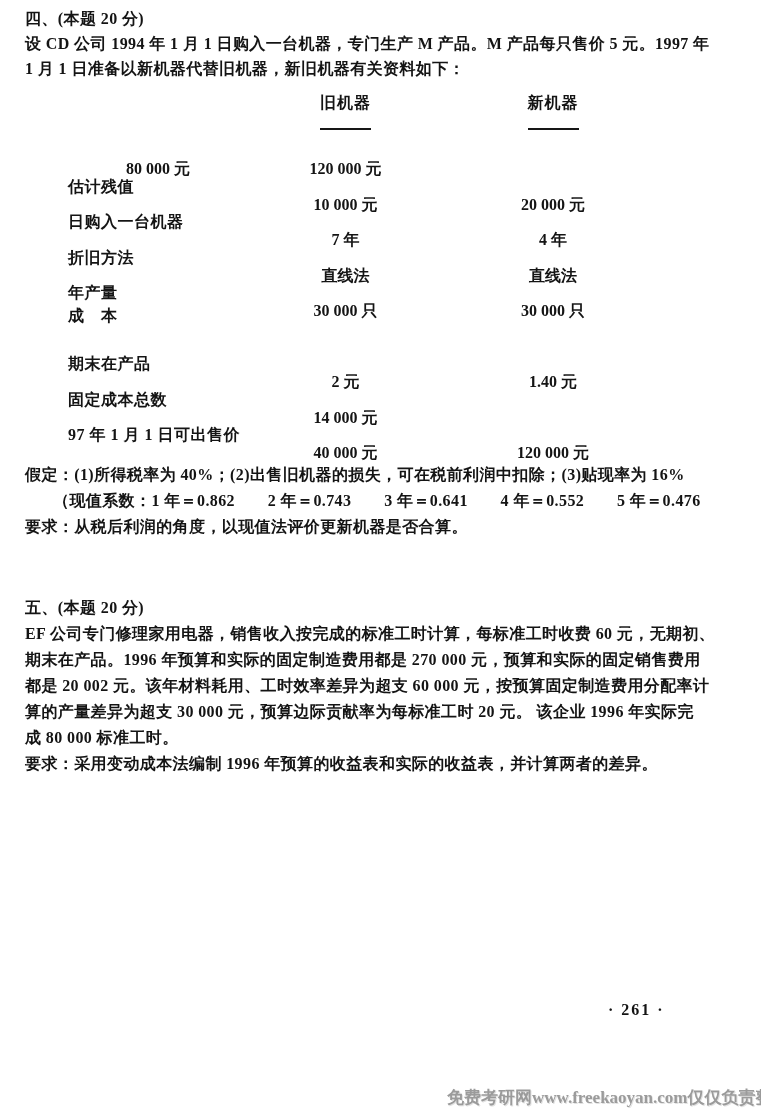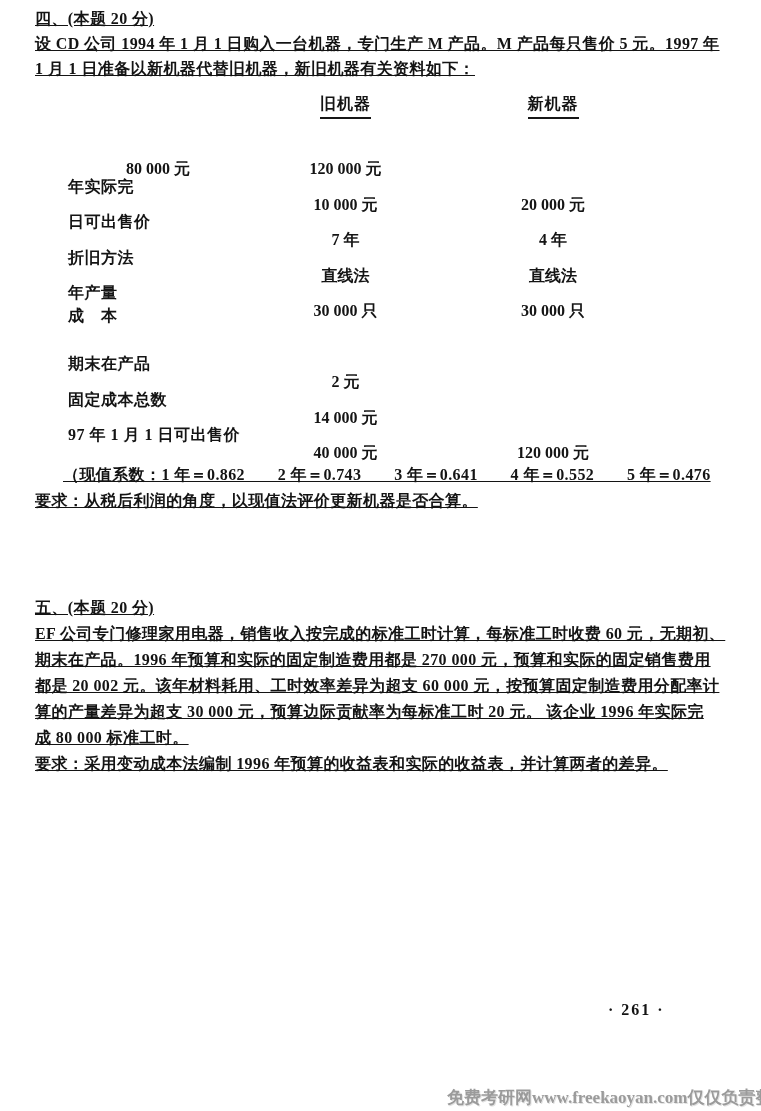--- a/index.html
+++ b/index.html
@@ -3,29 +3,29 @@
 <meta charset="utf-8">
 <style>
   html,body{margin:0;padding:0;background:#e9e9e9;}
   .page{
     position:relative;width:761px;height:1111px;background:#ffffff;
     font-family:"Liberation Serif","DejaVu Serif",serif;
     font-size:16px;line-height:25px;color:#141414;font-weight:600;
     overflow:hidden;margin:0 auto;
   }
   .line{white-space:nowrap;letter-spacing:.4px;}
-  .block{position:absolute;left:35px;text-decoration:underline;}
+  .block{position:absolute;left:25px;}
   .s4-intro{top:6px;}
   .s4-intro .line{height:25px;}
   
   .machine-table{position:absolute;top:90px;left:68px;width:665px;}
   .thead,.trow{display:grid;grid-template-columns:180px 195px 220px;align-items:center;}
   .thead{height:30px;}
   .thead .cell{text-align:center;}
-  .thead .cell span{display:inline-block;border-bottom:2px solid #161616;padding-bottom:1px;letter-spacing:1px;}
+  .thead .cell span{display:inline-block;border-bottom:2px solid #161616;padding-bottom:13px;letter-spacing:1px;}
   .trow{height:35.5px;}
   .trow .c-label{white-space:nowrap;letter-spacing:.5px;}
   .trow .c-old,.trow .c-new{text-align:center;white-space:nowrap;margin-top:36px;}
   
   .assumption{top:462px;line-height:26px;}
   .assumption .indent1{padding-left:28px;}
   .assumption .indent2{padding-left:33px;}
   
   .s5{top:595px;line-height:26px;}
   
@@ -52,26 +52,26 @@
     <div class="thead">
       <div class="cell"></div>
       <div class="cell"><span>旧机器</span></div>
       <div class="cell"><span>新机器</span></div>
     </div>
     <div class="trow">
       <div class="c-old">80 000 元</div>
       <div class="c-new">120 000 元</div>
     </div>
     <div class="trow">
-      <div class="c-label">年实际完</div>
+      <div class="c-label">估计残值</div>
       <div class="c-old">10 000 元</div>
       <div class="c-new">20 000 元</div>
     </div>
     <div class="trow">
-      <div class="c-label">日可出售价</div>
+      <div class="c-label">日购入一台机器</div>
       <div class="c-old">7 年</div>
       <div class="c-new">4 年</div>
     </div>
     <div class="trow">
       <div class="c-label">折旧方法</div>
       <div class="c-old">直线法</div>
       <div class="c-new">直线法</div>
     </div>
     <div class="trow">
       <div class="c-label">年产量</div>
@@ -79,33 +79,35 @@
       <div class="c-new">30 000 只</div>
     </div>
     <div class="trow">
       <div class="c-label">成　本</div>
       <div class="c-old"></div>
       <div class="c-new"></div>
     </div>
     <div class="trow">
       <div class="c-label">期末在产品</div>
       <div class="c-old">2 元</div>
+      <div class="c-new">1.40 元</div>
     </div>
     <div class="trow">
       <div class="c-label">固定成本总数</div>
       <div class="c-new">14 000 元</div>
     </div>
     <div class="trow">
       <div class="c-label">97 年 1 月 1 日可出售价</div>
       <div class="c-old">40 000 元</div>
       <div class="c-new">120 000 元</div>
     </div>
   </div>
 
   <div class="block assumption">
+    <div class="line">假定：(1)所得税率为 40%；(2)出售旧机器的损失，可在税前利润中扣除；(3)贴现率为 16%</div>
     <div class="line indent1">（现值系数：1 年＝0.862　　2 年＝0.743　　3 年＝0.641　　4 年＝0.552　　5 年＝0.476</div>
     <div class="line">要求：从税后利润的角度，以现值法评价更新机器是否合算。</div>
   </div>
 
   <div class="block s5">
     <div class="line">五、(本题 20 分)</div>
     <div class="line">EF 公司专门修理家用电器，销售收入按完成的标准工时计算，每标准工时收费 60 元，无期初、</div>
     <div class="line">期末在产品。1996 年预算和实际的固定制造费用都是 270 000 元，预算和实际的固定销售费用</div>
     <div class="line">都是 20 002 元。该年材料耗用、工时效率差异为超支 60 000 元，按预算固定制造费用分配率计</div>
     <div class="line">算的产量差异为超支 30 000 元，预算边际贡献率为每标准工时 20 元。 该企业 1996 年实际完</div>

